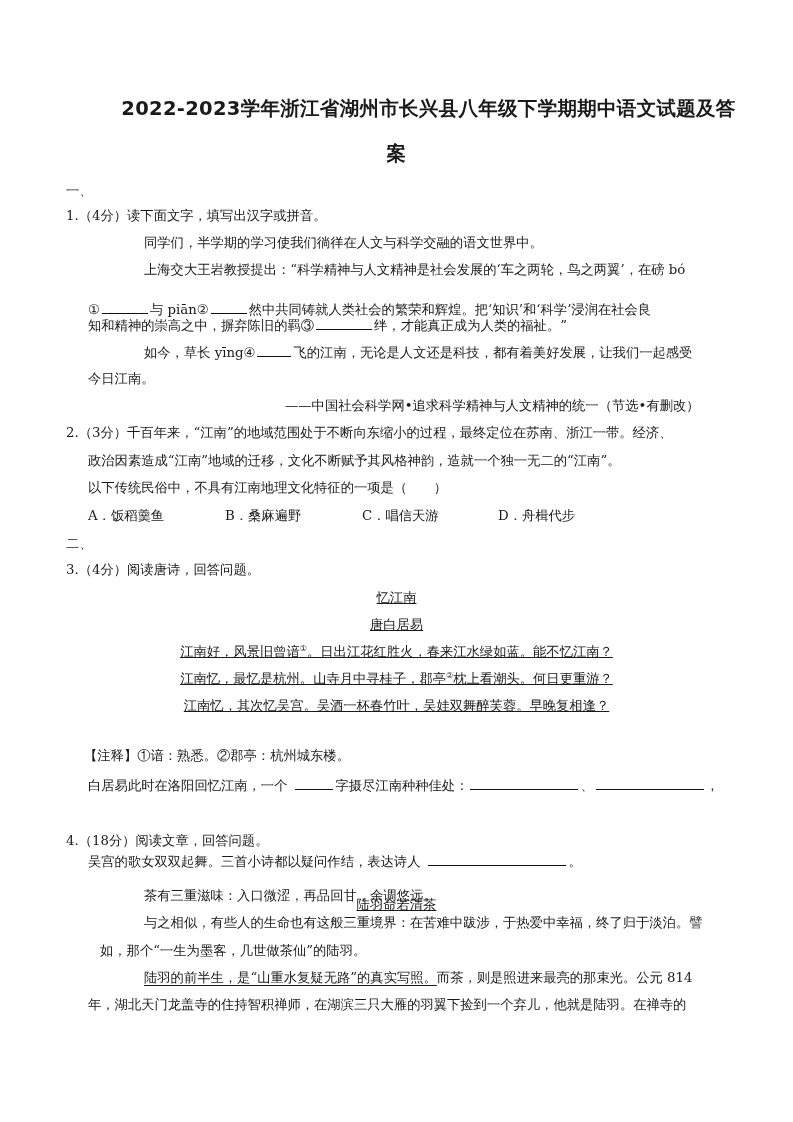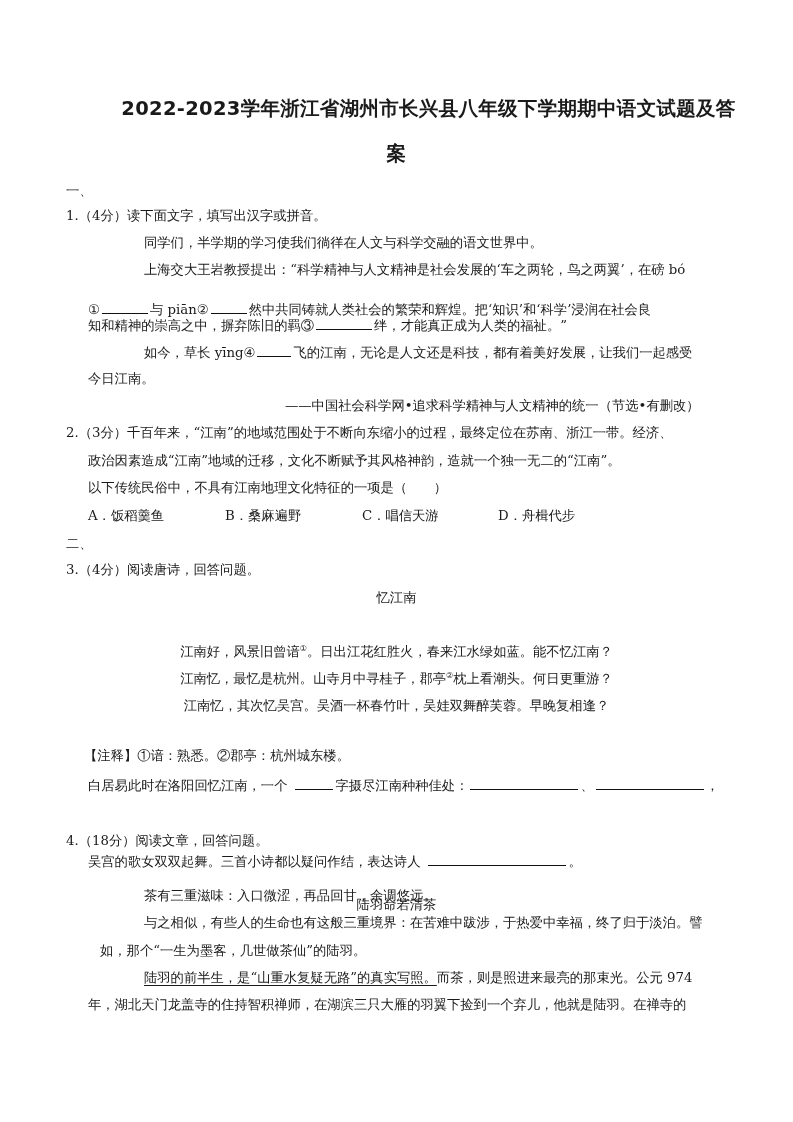--- a/index.html
+++ b/index.html
@@ -8,21 +8,21 @@
     font-family: "DejaVu Serif", "Liberation Serif", serif;
     color: #1a1a1a; font-size: 13.3px;
   }
   .page { position: absolute; left: 0; top: 0; width: 793px; height: 1122px; }
   .line { position: absolute; white-space: nowrap; line-height: 18px; }
   .title {
     position: absolute; left: 0; width: 793px; text-align: center;
     font-family: "DejaVu Sans", "Liberation Sans", sans-serif;
     font-weight: bold; font-size: 19.5px; letter-spacing: 0.3px; line-height: 26px;
   }
-  .center { left: 0; width: 793px; text-align: center; }
+  .center { left: 0; width: 793px; text-align: center; text-decoration: underline; }
   .blank { display: inline-block; border-bottom: 1px solid #111; height: 14px; vertical-align: baseline; margin: 0 2px; }
   .sup { font-size: 8px; vertical-align: super; line-height: 0; }
   .underline { text-decoration: underline; text-underline-offset: 3px; }
   .section { font-weight: normal; }
 </style>
 </head>
 <body>
 
 <div class="page">
 
@@ -51,20 +51,21 @@
   <div class="line" style="left:88px; top:479px;">以下传统民俗中，不具有江南地理文化特征的一项是（　　）</div>
   <div class="line" style="left:88px; top:507px;">A．饭稻羹鱼</div>
   <div class="line" style="left:225px; top:507px;">B．桑麻遍野</div>
   <div class="line" style="left:362px; top:507px;">C．唱信天游</div>
   <div class="line" style="left:498px; top:507px;">D．舟楫代步</div>
 
   <div class="line section" style="left:66px; top:535px;">二、</div>
 
   <div class="line" style="left:66px; top:561px;">3.（4分）阅读唐诗，回答问题。</div>
   <div class="line center" style="top:589px;">忆江南</div>
+  <div class="line center" style="top:616px;">唐白居易</div>
   <div class="line center" style="top:643px;">
     <span>江南好，风景旧曾谙</span><span class="sup">①</span><span>。日出江花红胜火，春来江水绿如蓝。能不忆江南？</span>
   </div>
   <div class="line center" style="top:670px;">
     <span>江南忆，最忆是杭州。山寺月中寻桂子，郡亭</span><span class="sup">②</span><span>枕上看潮头。何日更重游？</span>
   </div>
   <div class="line center" style="top:697px;">江南忆，其次忆吴宫。吴酒一杯春竹叶，吴娃双舞醉芙蓉。早晚复相逢？</div>
 
   <div class="line" style="left:84px; top:747px;">【注释】①谙：熟悉。②郡亭：杭州城东楼。</div>
   <div class="line" style="left:88px; top:775px;">
@@ -73,17 +74,17 @@
   <div class="line" style="left:88px; top:803px;margin-top:48px;">
     <span>吴宫的歌女双双起舞。三首小诗都以疑问作结，表达诗人</span><span class="blank" style="width:138px; margin-left:8px;"></span><span>。</span>
   </div>
 
   <div class="line" style="left:66px; top:832px;">4.（18分）阅读文章，回答问题。</div>
   <div class="line center" style="top:896px; box-sizing:border-box;">陆羽命若清茶</div>
   <div class="line" style="left:144px; top:887px;">茶有三重滋味：入口微涩，再品回甘，余调悠远。</div>
   <div class="line" style="left:144px; top:914px;">与之相似，有些人的生命也有这般三重境界：在苦难中跋涉，于热爱中幸福，终了归于淡泊。譬</div>
   <div class="line" style="left:88px; top:942px;margin-left:12px;">如，那个“一生为墨客，几世做茶仙”的陆羽。</div>
   <div class="line" style="left:144px; top:969px;">
-    <span class="underline">陆羽的前半生，是“山重水复疑无路”的真实写照。</span><span>而茶，则是照进来最亮的那束光。公元 974</span>
+    <span class="underline">陆羽的前半生，是“山重水复疑无路”的真实写照。</span><span>而茶，则是照进来最亮的那束光。公元 814</span>
   </div>
   <div class="line" style="left:88px; top:996px;">年，湖北天门龙盖寺的住持智积禅师，在湖滨三只大雁的羽翼下捡到一个弃儿，他就是陆羽。在禅寺的</div>
 
 </div>
 
 </body></html>

